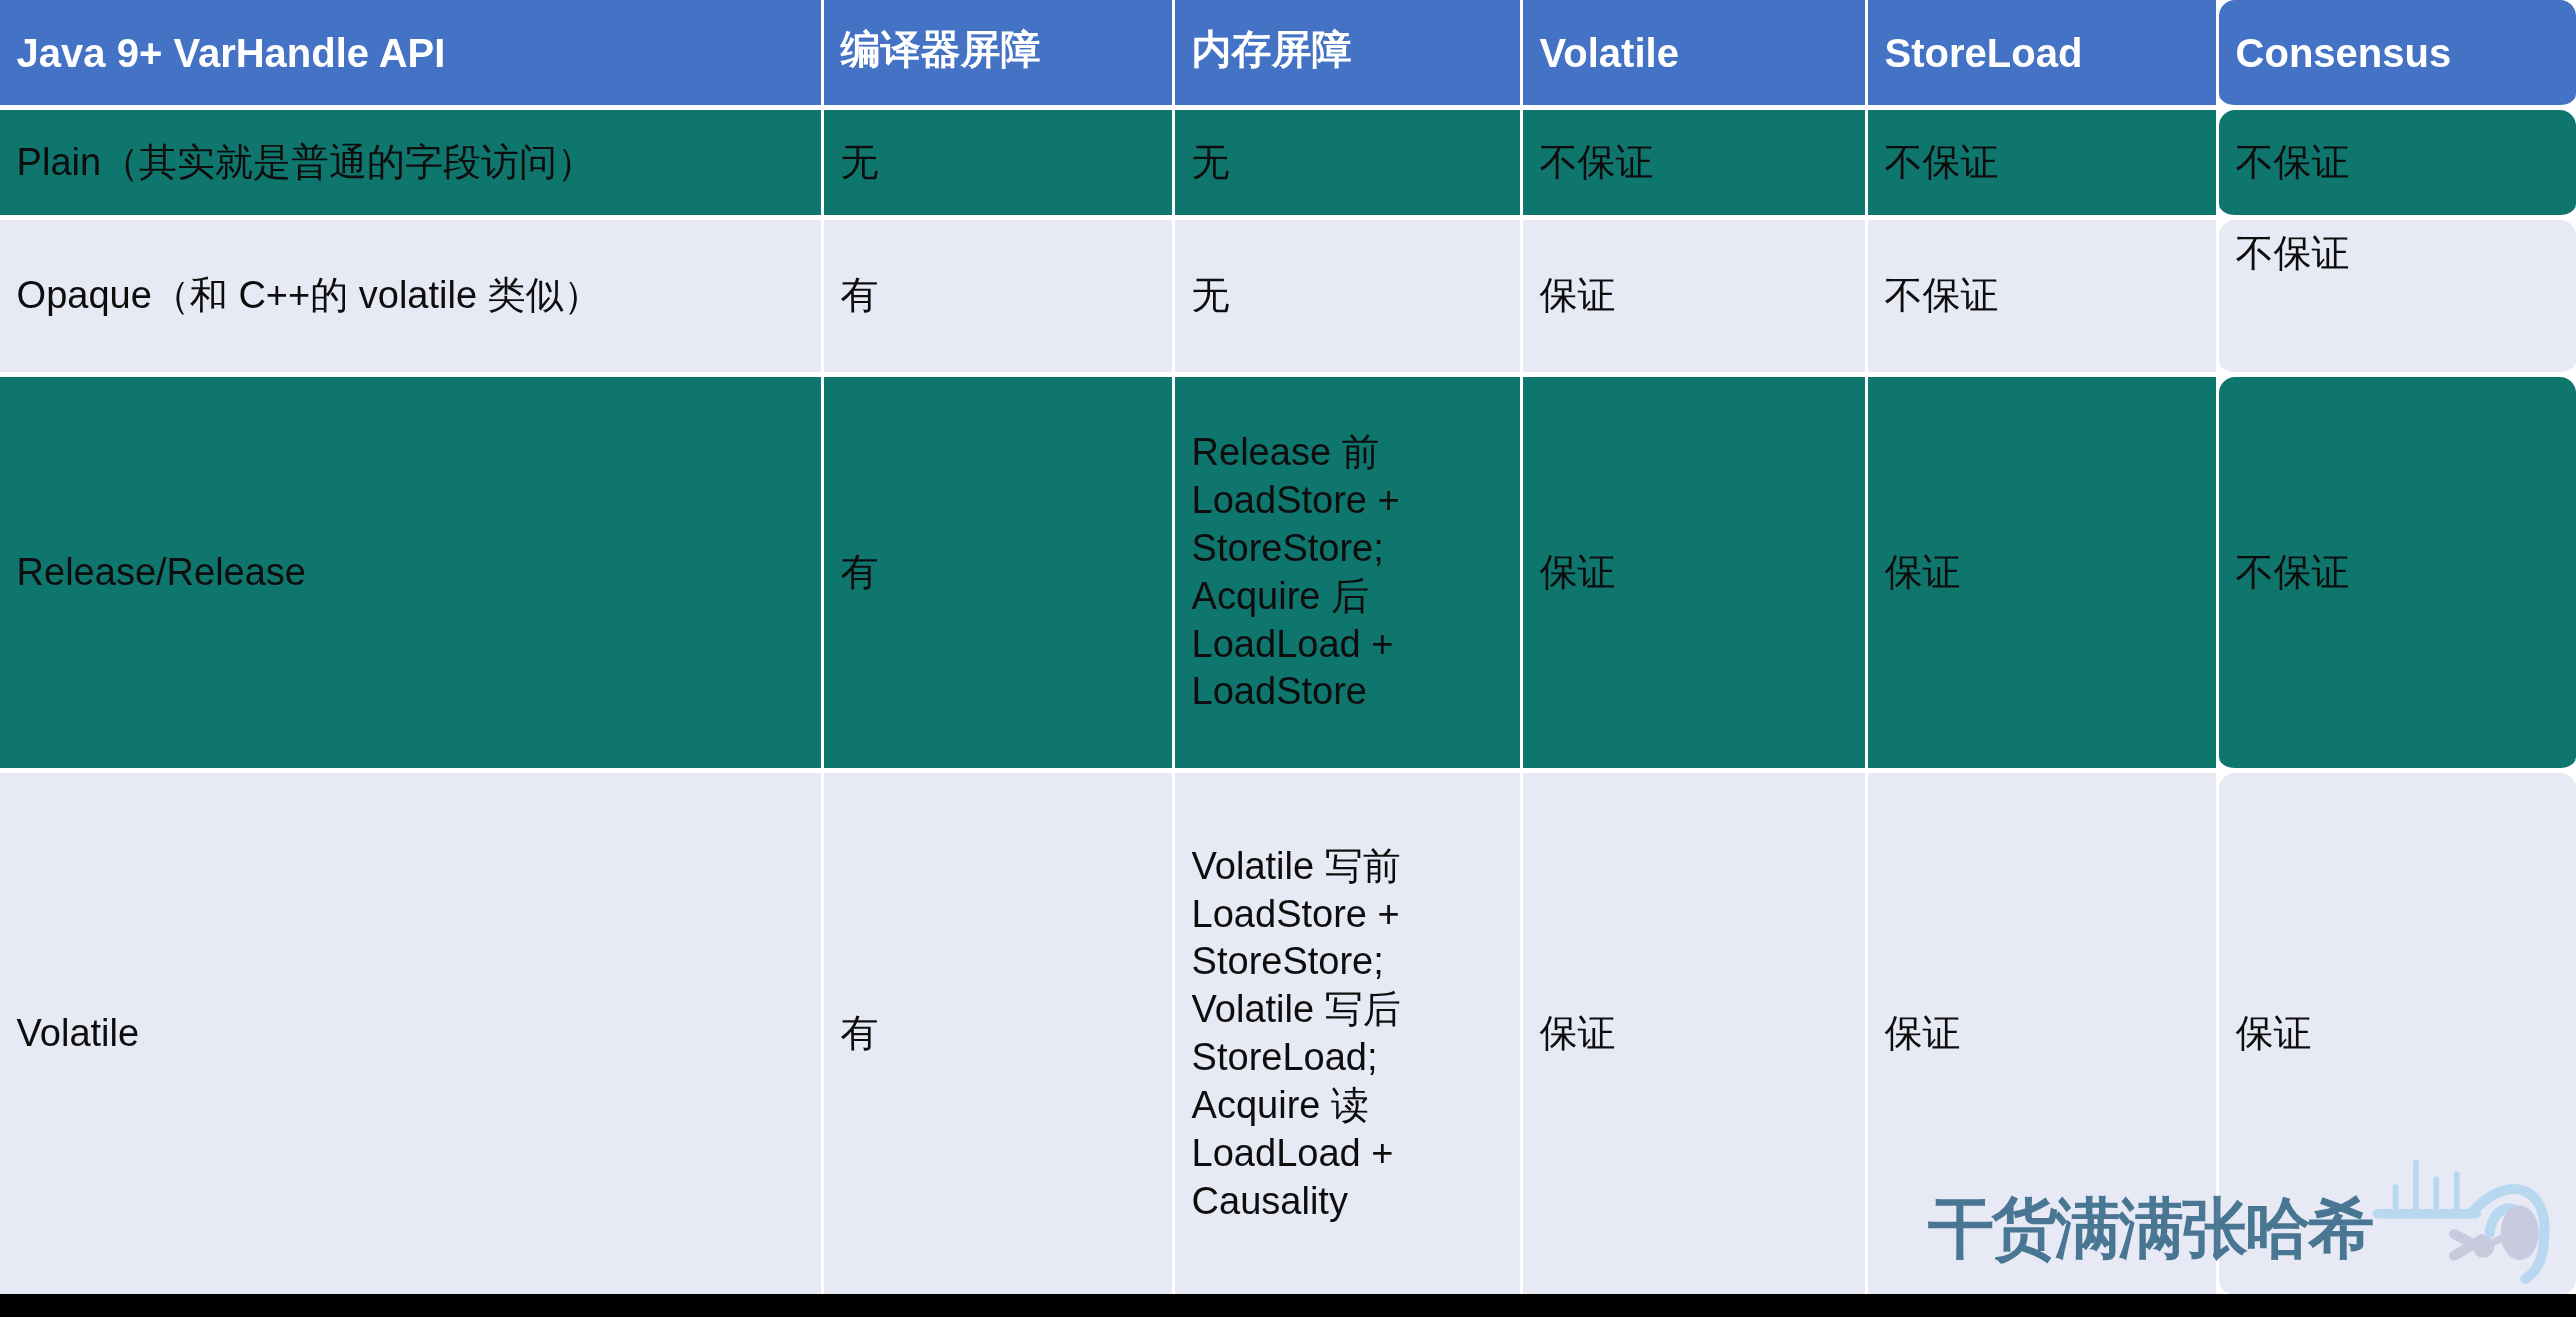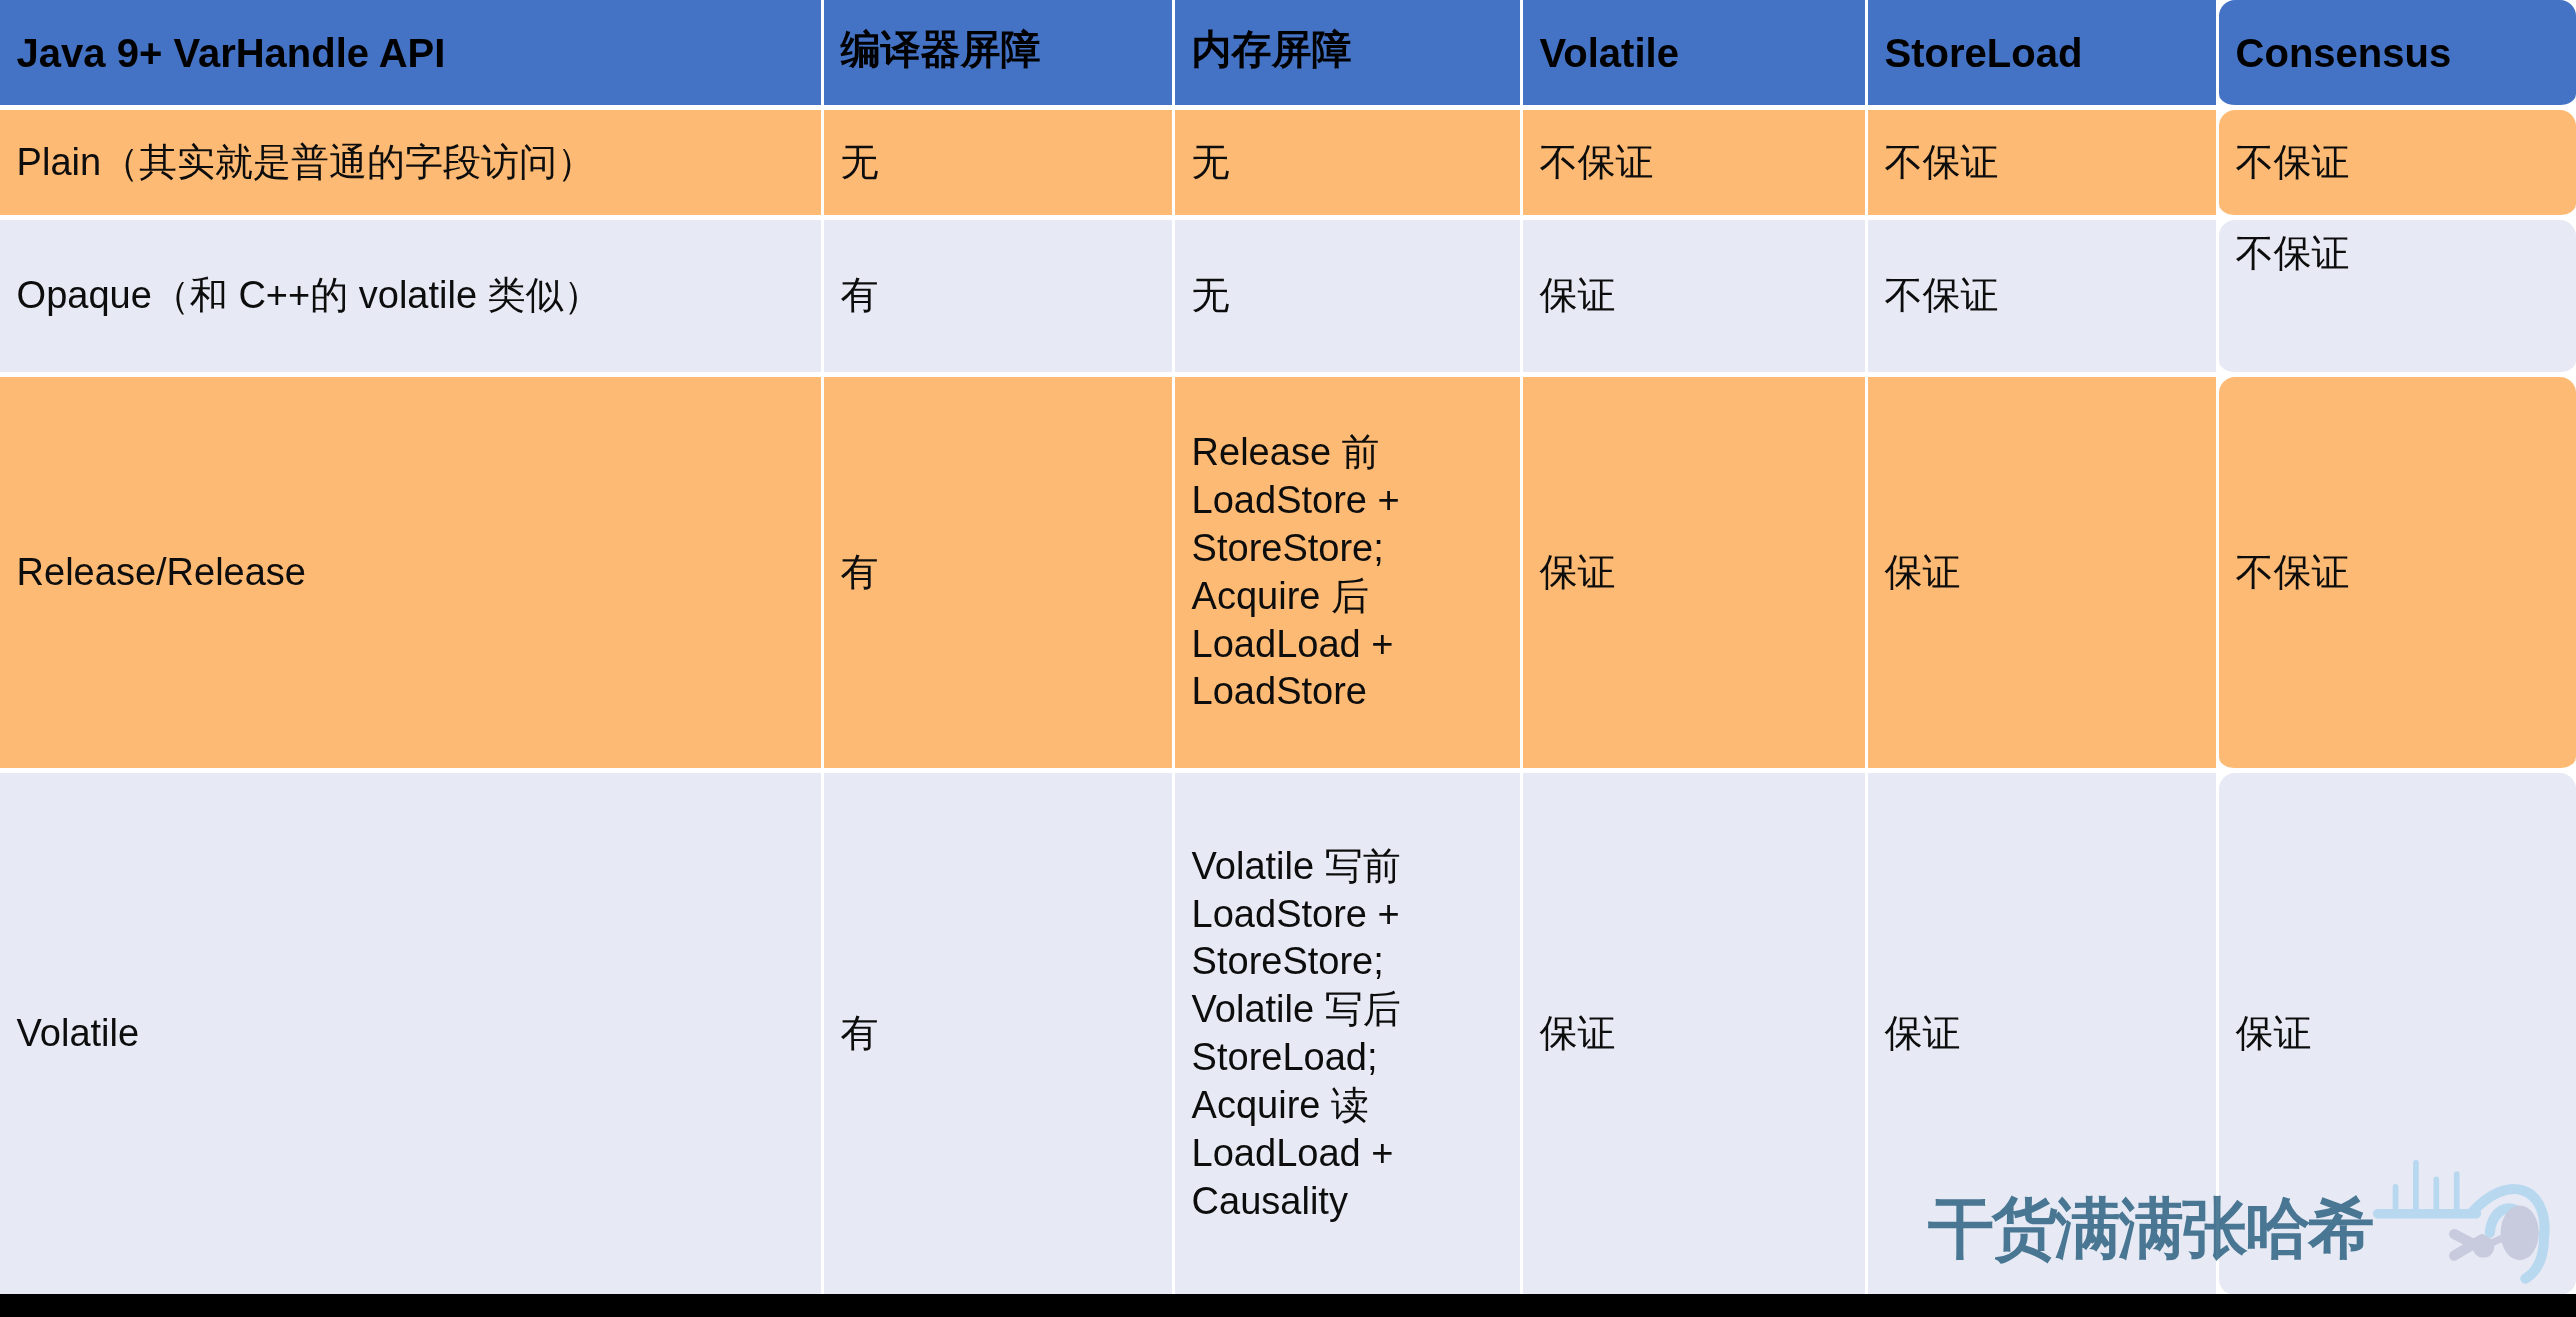--- a/index.html
+++ b/index.html
@@ -68,37 +68,37 @@
     border-right: 3.8px solid #ffffff;
     border-bottom: 5.1px solid #ffffff;
     overflow: hidden;
     word-break: break-word;
   }
   .tbl td:last-child, .tbl th:last-child { border-right: none; border-radius: 16px; }
 
   
   thead th {
     background: #4472c4;
-    color: #000000;
+    color: #ffffff;
     font-weight: bold;
     font-size: 40px;
     height: 105px;
     line-height: 1.05;
     letter-spacing: 0px;
   }
   thead th.cjk { font-family: Liberation Mono, monospace; }
 
   
   tbody td {
     color: #0d0d0d;
     font-weight: normal;
     font-size: 38px;
     line-height: 1.26;
   }
-  tbody tr.band-dark td { background: #fdba74; }
+  tbody tr.band-dark td { background: #0f766e; }
   tbody tr.band-light td { background: #e7eaf4; }
 
   tbody tr.r-plain td    { height: 105px; }
   tbody tr.r-opaque td   { height: 142px; }
   tbody tr.r-relacq td   { height: 391px; }
   tbody tr.r-volatile td { height: 522px; border-bottom: none; }
 
   td.top-align { vertical-align: top; padding-top: 10.2px; }
 
   .col-api      { width: 824px; }

